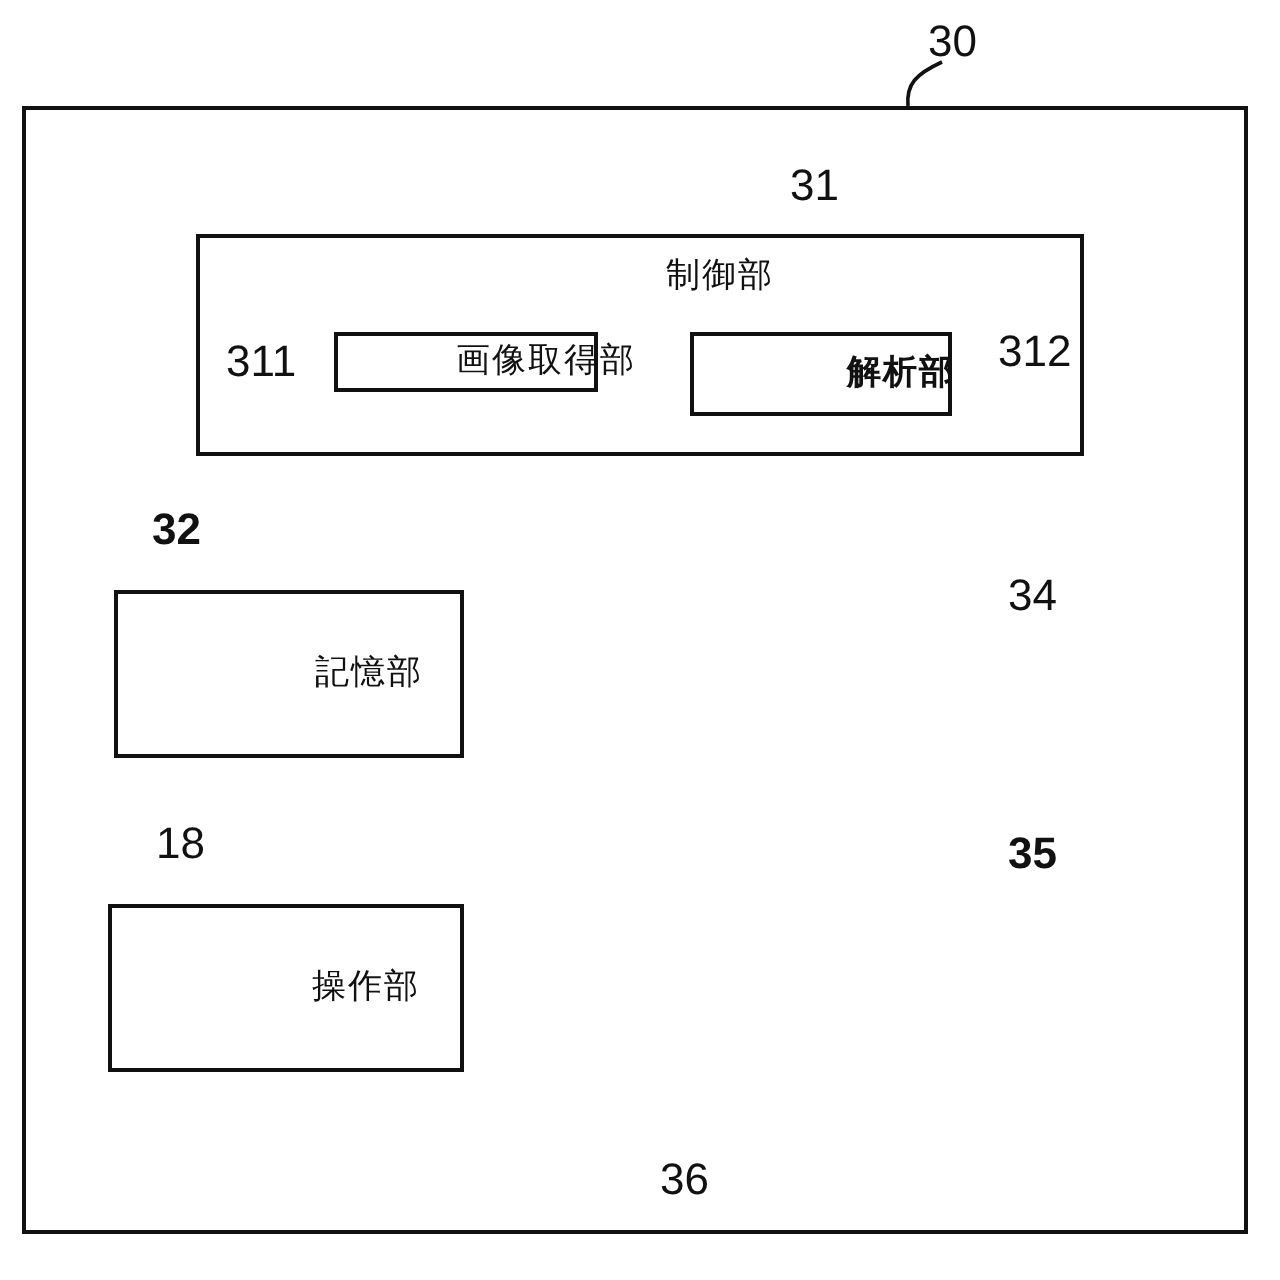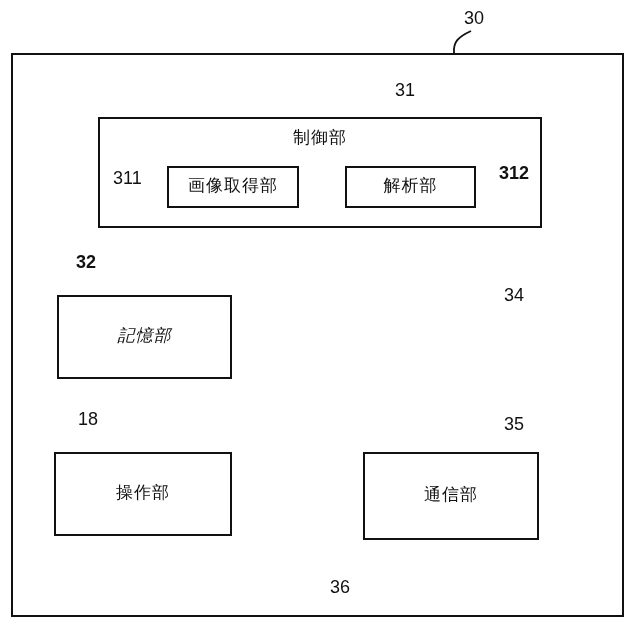--- a/index.html
+++ b/index.html
@@ -34,28 +34,29 @@
     box-sizing: border-box;
   }
   .box-label {
     position: absolute;
     width: 100%;
     text-align: center;
     font-size: 17px;
     letter-spacing: 1px;
     color: #111111;
     white-space: nowrap;
+    padding-left: 40px;
   }
   .center-label {
     top: 50%;
     transform: translateY(-55%);
   }
   .ref-num {
     position: absolute;
-    font-size: 18px;
+    font-size: 22px;
     color: #111111;
     white-space: nowrap;
   }
   .control-title {
     top: 7px;
   }
 </style>
 </head>
 <body>
 
@@ -79,44 +80,41 @@
     <path d="M511,436 C499,441 495,446 496,452" stroke="#111111" stroke-width="1.8" fill="none"></path>
     <path d="M297,558 C310,565 301,580 326,586" stroke="#111111" stroke-width="1.8" fill="none"></path>
   </svg>
 
   <div class="box" style="left:11px; top:53px; width:613px; height:564px; border-width:2.5px;"></div>
 
   <div class="box" style="left:98px; top:117px; width:444px; height:111px;">
     <div class="box-label control-title">制御部</div>
   </div>
 
-  <div class="box" style="left:167px; top:166px; width:132px; height:42px;">
+  <div class="box" style="left:167px; top:166px; width:132px; height:30px;">
     <div class="box-label center-label">画像取得部</div>
   </div>
 
-  <div class="box" style="left:345px; top:166px; width:131px; height:42px;">
+  <div class="box" style="left:345px; top:166px; width:131px; height:42px;font-weight:bold;">
     <div class="box-label center-label">解析部</div>
   </div>
 
-  <div class="box" style="left:57px; top:295px; width:175px; height:84px;font-style:italic;">
+  <div class="box" style="left:57px; top:295px; width:175px; height:84px;">
     <div class="box-label center-label">記憶部</div>
   </div>
 
 
   <div class="box" style="left:54px; top:452px; width:178px; height:84px;">
     <div class="box-label center-label">操作部</div>
   </div>
 
-  <div class="box" style="left:363px; top:452px; width:176px; height:88px;">
-    <div class="box-label center-label">通信部</div>
-  </div>
 
   <div class="ref-num" style="left:464px; top:8px;">30</div>
   <div class="ref-num" style="left:347px; top:80px;margin-left:48px;">31</div>
   <div class="ref-num" style="left:113px; top:168px;">311</div>
-  <div class="ref-num" style="left:499px; top:163px;font-weight:bold;">312</div>
+  <div class="ref-num" style="left:499px; top:163px;">312</div>
   <div class="ref-num" style="left:76px; top:252px;font-weight:bold;">32</div>
   <div class="ref-num" style="left:504px; top:258px;margin-top:27px;">34</div>
   <div class="ref-num" style="left:78px; top:409px;">18</div>
-  <div class="ref-num" style="left:504px; top:414px;">35</div>
+  <div class="ref-num" style="left:504px; top:414px;font-weight:bold;">35</div>
   <div class="ref-num" style="left:330px; top:577px;">36</div>
 
 </div>
 
 </body></html>

